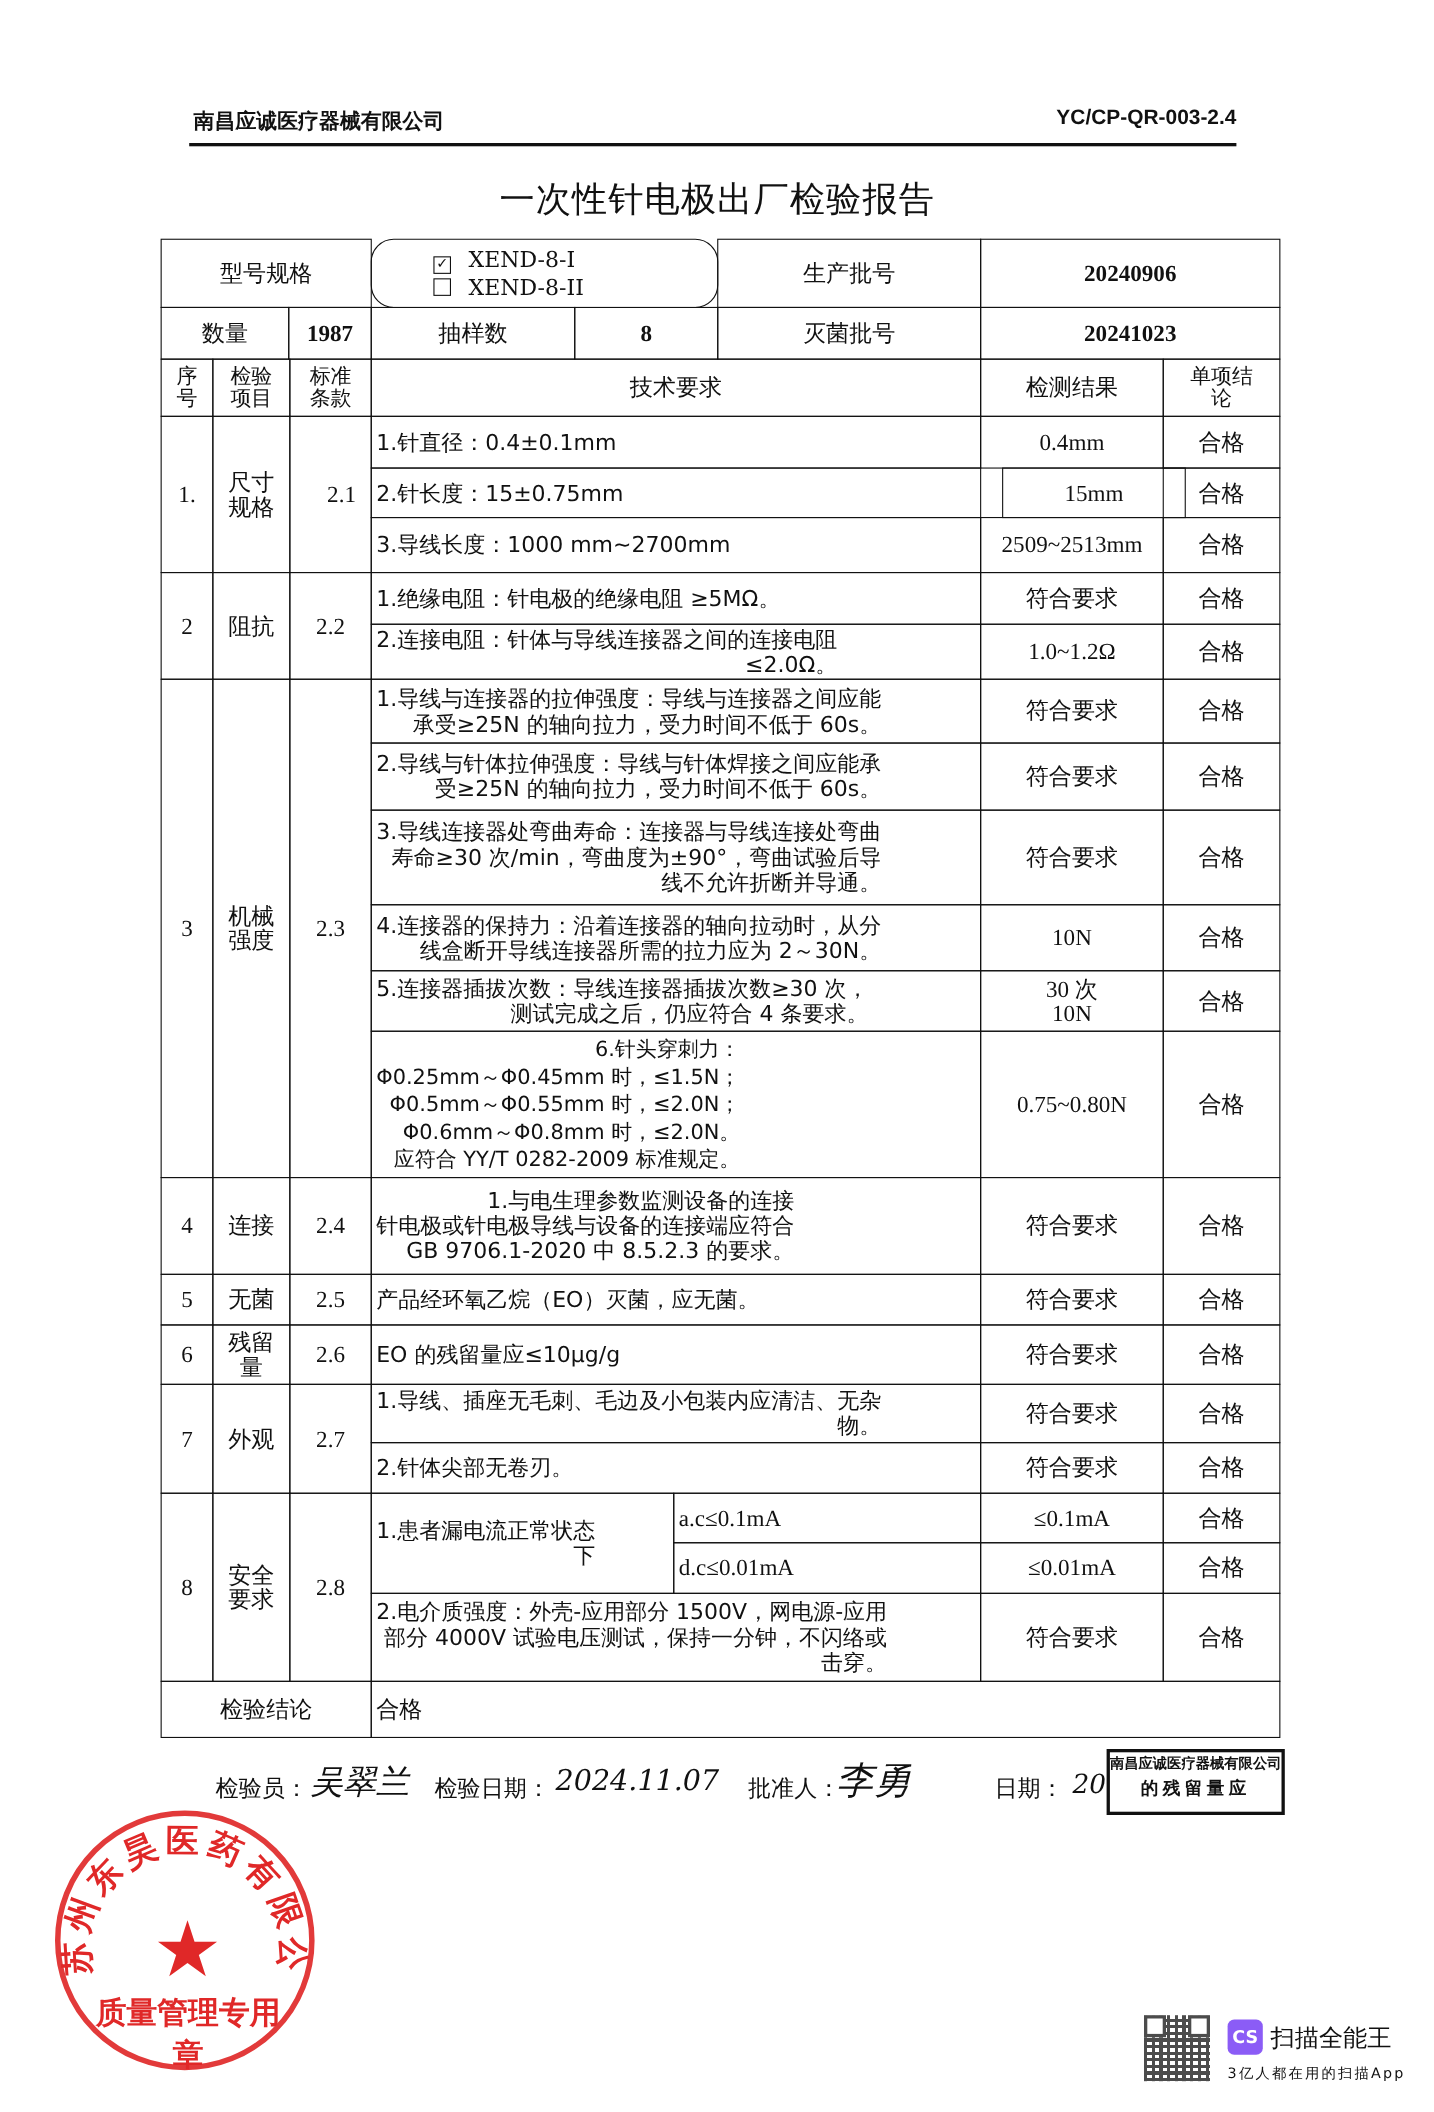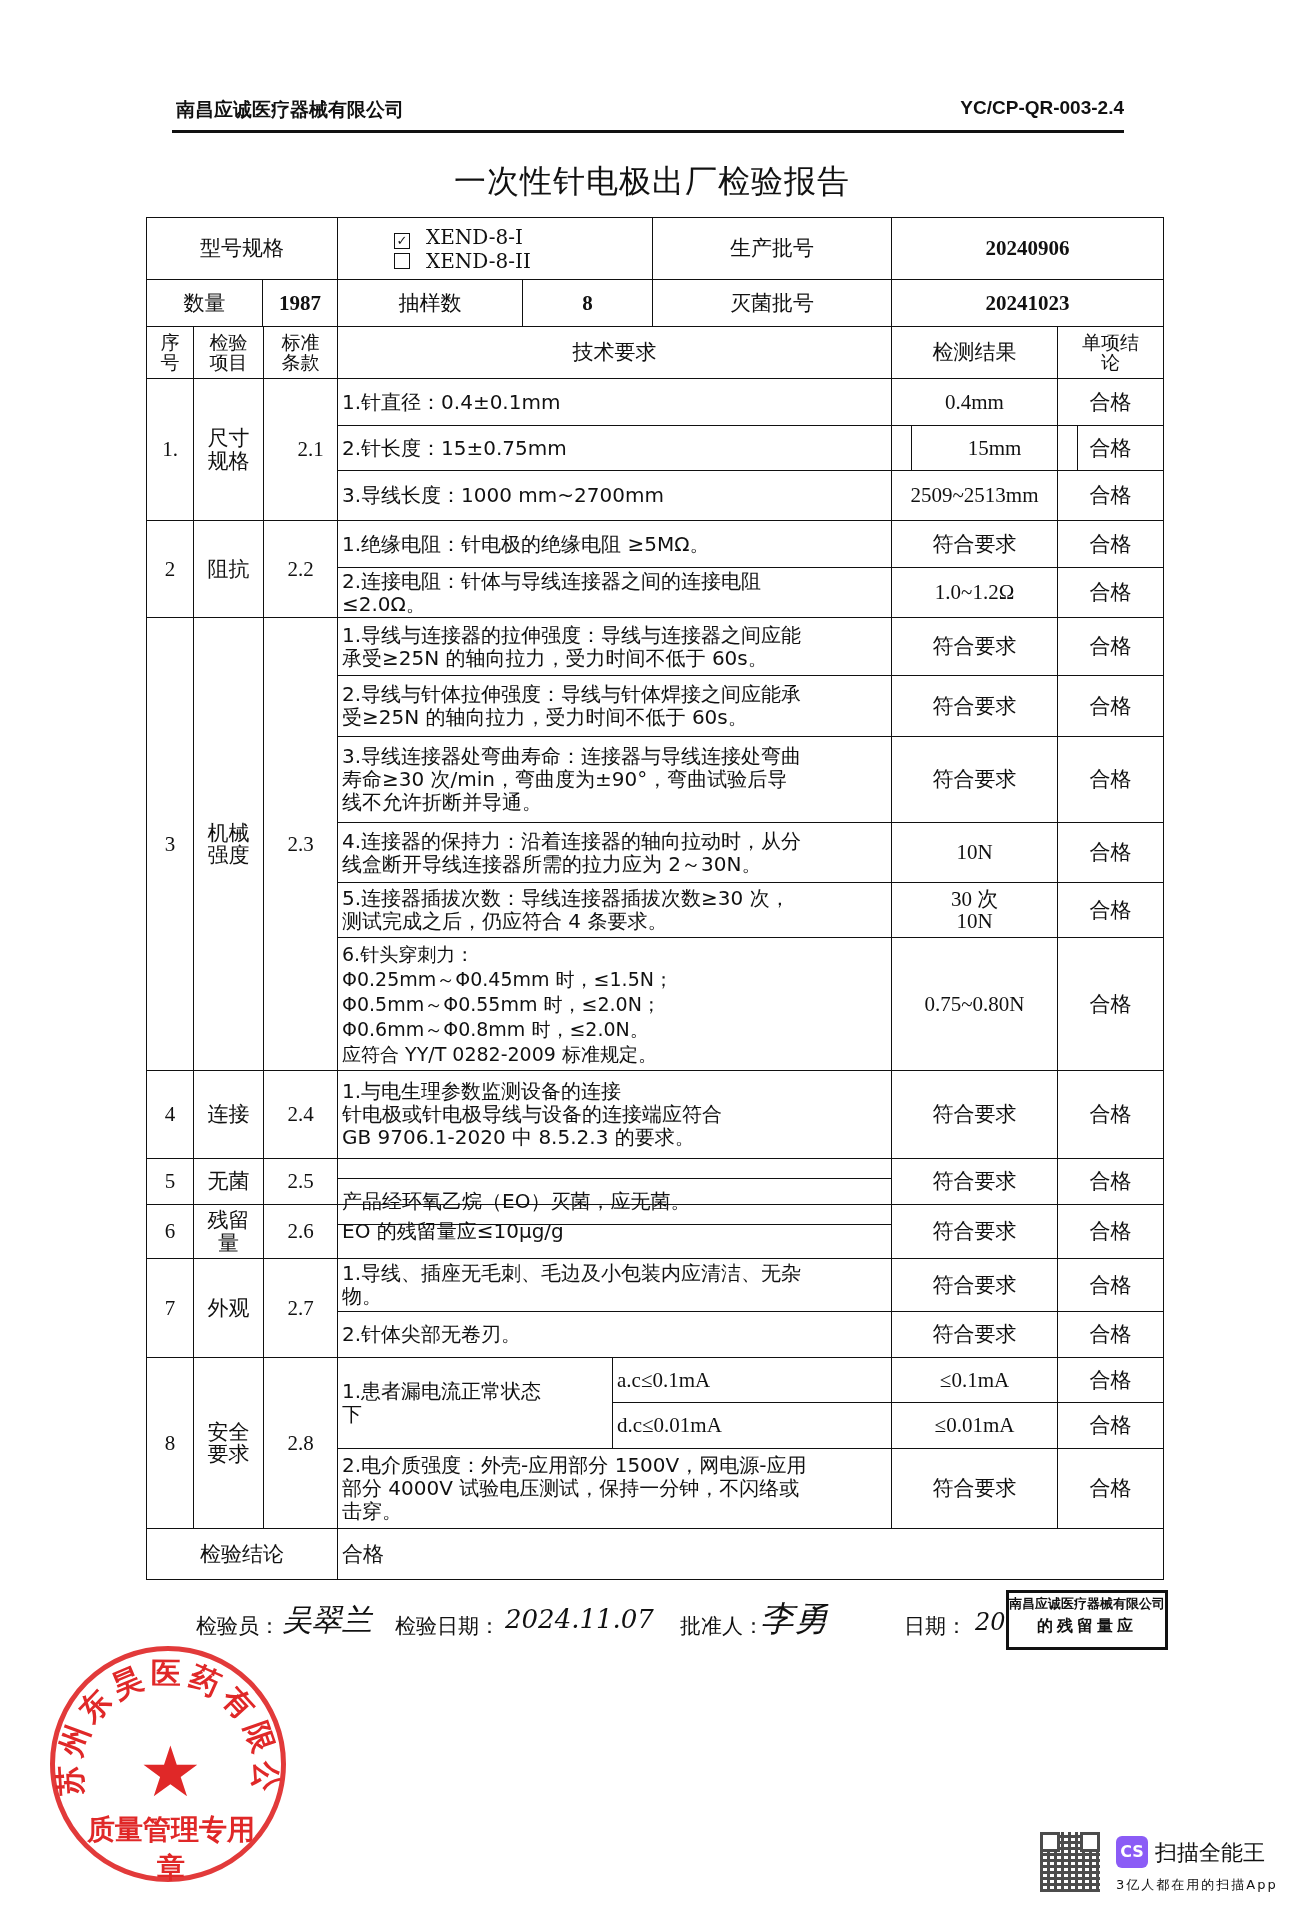--- a/index.html
+++ b/index.html
@@ -10,21 +10,21 @@
   .hdr-right { position: absolute; right: 180px; top: 97px; font-size: 19px; font-weight: bold;
                font-family: "Liberation Sans", sans-serif; }
   .hdr-rule { position: absolute; left: 172px; width: 952px; top: 130px; height: 3px; background: #111; }
   .title { position: absolute; left: 0; width: 1304px; top: 160px; text-align: center;
            font-size: 32px; font-family: "DejaVu Sans", sans-serif; letter-spacing: 1px; }
 
   .grid { position: absolute; left: 146px; top: 217px; width: 1018px; height: 1363px; }
   .cell { position: absolute; box-sizing: border-box; border: 1.5px solid #111;
           display: flex; align-items: center; justify-content: center; text-align: center;
           font-size: 21px; line-height: 1.05; padding: 2px 4px; background: transparent; }
-  .cell.left { justify-content: flex-start; text-align: left; }
+  .cell.left { justify-content: flex-start; text-align: right; }
   .cell.mono { font-family: "Liberation Serif", serif; }
   .sans { font-family: "DejaVu Sans", sans-serif; }
   .req { font-size: 20px; line-height: 23px; white-space: pre-line; }
   .check-line { display: block; text-align: left; font-size: 20px; line-height: 24px; }
   .cb { display: inline-block; width: 14px; height: 14px; border: 1.5px solid #111; margin-right: 16px;
         vertical-align: -1px; font-size: 13px; line-height: 14px; text-align: center; }
 
   .sig { position: absolute; top: 1612px; font-size: 21px; font-family: "DejaVu Sans", sans-serif; }
   .scrawl { font-family: "DejaVu Serif", serif; font-style: italic; font-size: 30px; }
   .box-stamp { position: absolute; left: 1006px; top: 1590px; width: 156px; height: 54px;
@@ -58,21 +58,21 @@
 <div>
   <div class="hdr-left">南昌应诚医疗器械有限公司</div>
   <div class="hdr-right">YC/CP-QR-003-2.4</div>
   <div class="hdr-rule"></div>
 </div>
 <div class="title">一次性针电极出厂检验报告</div>
 
 <div class="grid">
 
   <div class="cell sans" style="left:0;top:0;width:192px;height:63px;">型号规格</div>
-  <div class="cell" style="left:191px;top:0;width:316px;height:63px;justify-content:flex-start;padding-left:56px;">
+  <div class="cell" style="left:191px;top:0;width:316px;height:63px;justify-content:flex-start;padding-left:56px;border-radius:21px;">
     <div>
       <span class="check-line"><span class="cb">✓</span><span>XEND-8-I</span></span>
       <span class="check-line"><span class="cb"></span><span>XEND-8-II</span></span>
     </div>
   </div>
   <div class="cell sans" style="left:506px;top:0;width:240px;height:63px;">生产批号</div>
   <div class="cell mono" style="left:745px;top:0;width:273px;height:63px;font-weight:bold;">20240906</div>
 
   <div class="cell sans" style="left:0;top:62px;width:117px;height:48px;">数量</div>
   <div class="cell mono" style="left:116px;top:62px;width:76px;height:48px;font-weight:bold;">1987</div>
@@ -162,21 +162,21 @@
   <div class="cell mono" style="left:117px;top:853px;width:75px;height:89px;">2.4</div>
   <div class="cell left sans req" style="left:191px;top:853px;width:555px;height:89px;">1.与电生理参数监测设备的连接
 针电极或针电极导线与设备的连接端应符合
 GB 9706.1-2020 中 8.5.2.3 的要求。</div>
   <div class="cell sans" style="left:745px;top:853px;width:167px;height:89px;">符合要求</div>
   <div class="cell sans" style="left:911px;top:853px;width:107px;height:89px;">合格</div>
 
   <div class="cell mono" style="left:0;top:941px;width:48px;height:47px;">5</div>
   <div class="cell sans" style="left:47px;top:941px;width:71px;height:47px;">无菌</div>
   <div class="cell mono" style="left:117px;top:941px;width:75px;height:47px;">2.5</div>
-  <div class="cell left sans req" style="left:191px;top:941px;width:555px;height:47px;margin-top:20px;">产品经环氧乙烷（EO）灭菌，应无菌。</div>
+  <div class="cell left sans req" style="left:191px;top:941px;width:555px;height:47px;">产品经环氧乙烷（EO）灭菌，应无菌。</div>
   <div class="cell sans" style="left:745px;top:941px;width:167px;height:47px;">符合要求</div>
   <div class="cell sans" style="left:911px;top:941px;width:107px;height:47px;">合格</div>
 
   <div class="cell mono" style="left:0;top:987px;width:48px;height:55px;">6</div>
   <div class="cell sans" style="left:47px;top:987px;width:71px;height:55px;white-space:pre-line;">残留
 量</div>
   <div class="cell mono" style="left:117px;top:987px;width:75px;height:55px;">2.6</div>
   <div class="cell left sans req" style="left:191px;top:987px;width:555px;height:55px;">EO 的残留量应≤10μg/g</div>
   <div class="cell sans" style="left:745px;top:987px;width:167px;height:55px;">符合要求</div>
   <div class="cell sans" style="left:911px;top:987px;width:107px;height:55px;">合格</div>

